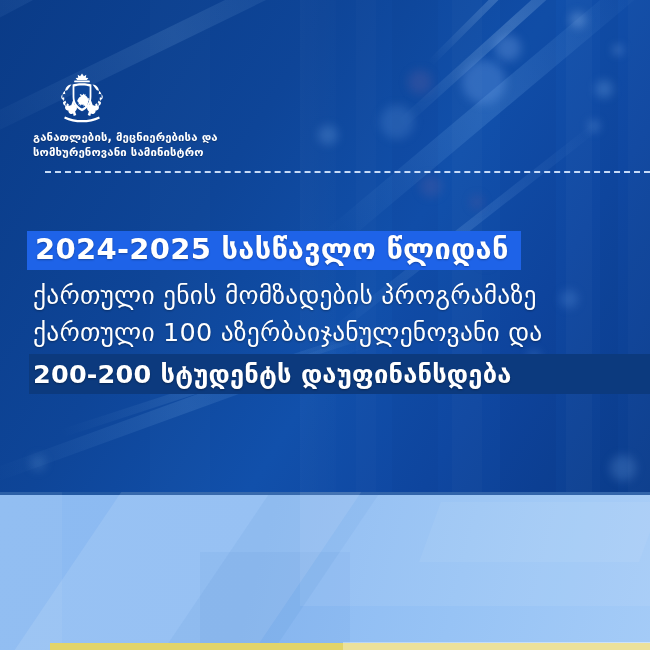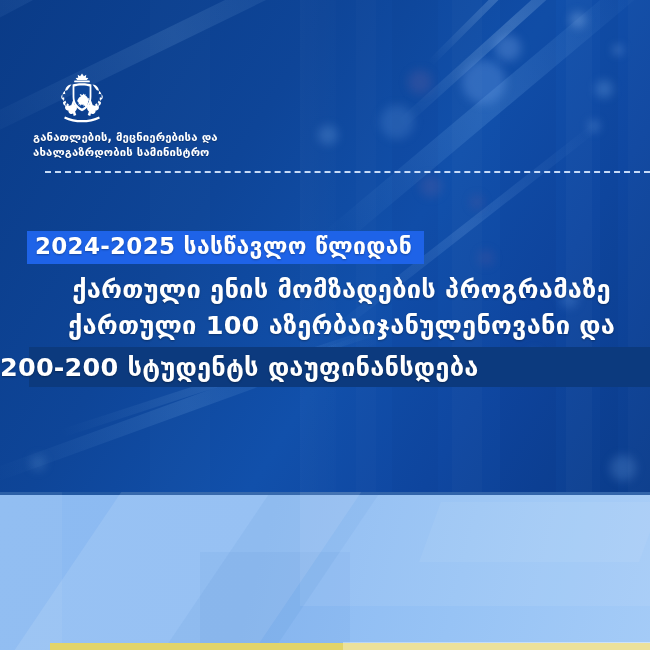--- a/index.html
+++ b/index.html
@@ -101,44 +101,44 @@
     top: 231px;
     width: 650px;
   }
   .kicker-row {
     padding-left: 27px;
   }
   .kicker {
     display: inline-block;
     background: #1e63e8;
     color: #ffffff;
-    font-size: 23px;
+    font-size: 29px;
     font-weight: 700;
     letter-spacing: 0.3px;
     padding: 3px 12px 5px 8px;
     line-height: 1.08;
     text-shadow: 0 1px 2px rgba(0,0,0,0.30);
   }
   .body-lines {
     margin-top: 7px;
   }
   .bline {
     color: #ffffff;
     font-size: 25.5px;
-    font-weight: 700;
+    font-weight: 400;
     letter-spacing: 0.2px;
     line-height: 1.42;
     padding-left: 33px;
     text-shadow: 0 1px 2px rgba(0,0,0,0.32);
     white-space: nowrap;
-    text-align: center;
   }
   .final-row {
     position: relative;
     margin-top: 4px;
+    padding-left: 33px;
     height: 40px;
     display: flex;
     align-items: center;
   }
   .final-band {
     position: absolute;
     left: 29px;
     top: 0;
     width: 621px;
     height: 40px;
@@ -264,21 +264,21 @@
 
           <path d="M26.0 29.8 c0.3 -1.9 1.3 -3.6 2.7 -4.8 0.6 -0.5 1.3 -0.9 2.0 -1.1 l-0.4-1.5 1.5 0.5 0.6-1.4 0.9 1.3 1.3-0.7 -0.3 1.5 c1.2 0.6 2.1 1.6 2.6 2.9 l1.6-0.5 -0.9 1.6 1.2 0.6 -1.5 0.6 c0.1 1.5 -0.4 3.0 -1.4 4.1 l1.0 1.9 -1.8-1.1 -0.7 1.9 -0.6-2.0 -1.6 0.9 0.6-1.8 c-1.0 0.2 -2.0 0.1 -2.9-0.3 l-1.0 1.9 -0.2-2.2 -1.9 0.6 1.2-1.6 c-0.8 -0.5 -1.4 -1.2 -1.8 -2.0 z" fill="#ffffff"></path>
 
           <path d="M29.6 22.0 l7.4 8.6 -0.9 0.8 -7.4-8.6 z" fill="#ffffff"></path>
 
           <path d="M14 44.4 c5.0 2.4 11.0 3.6 17 3.6 6.0 0 12.0 -1.2 17 -3.6 l0.9 2.0 c-5.3 2.6 -11.6 3.9 -17.9 3.9 -6.3 0 -12.6 -1.3 -17.9 -3.9 z"></path>
         </g>
       </svg>
 
       <div class="ministry-name">განათლების, მეცნიერებისა და
-ახალგაზრდობის სამინისტრო</div>
+სომხურენოვანი სამინისტრო</div>
     </div>
 
     <div class="dashed-rule"></div>
 
     <div class="headline-wrap">
       <div class="kicker-row">
         <span class="kicker">2024-2025 სასწავლო წლიდან</span>
       </div>
       <div class="body-lines">
         <div class="bline">ქართული ენის მომზადების პროგრამაზე</div>

